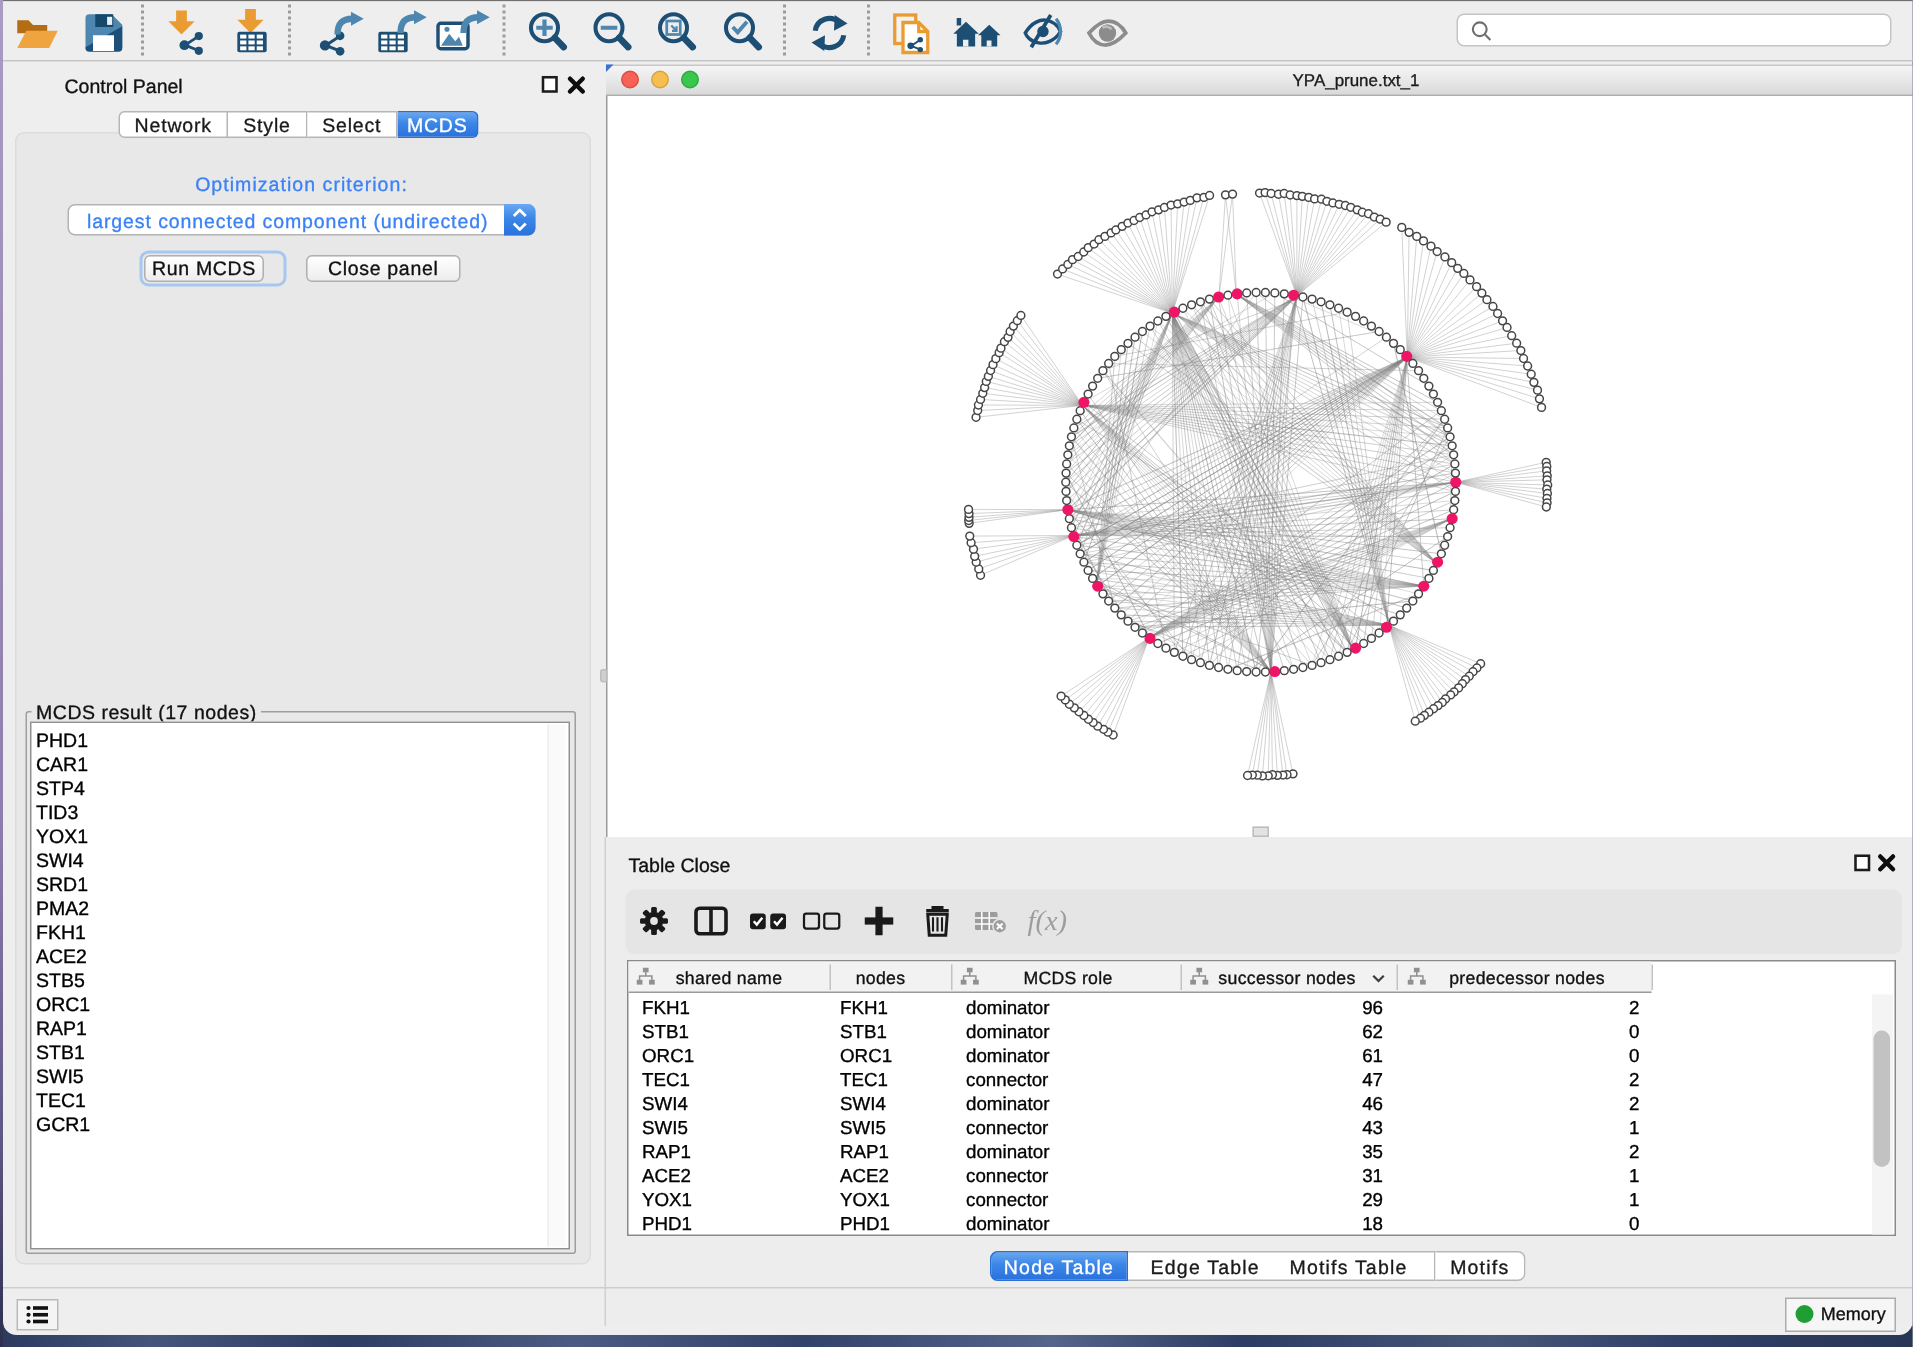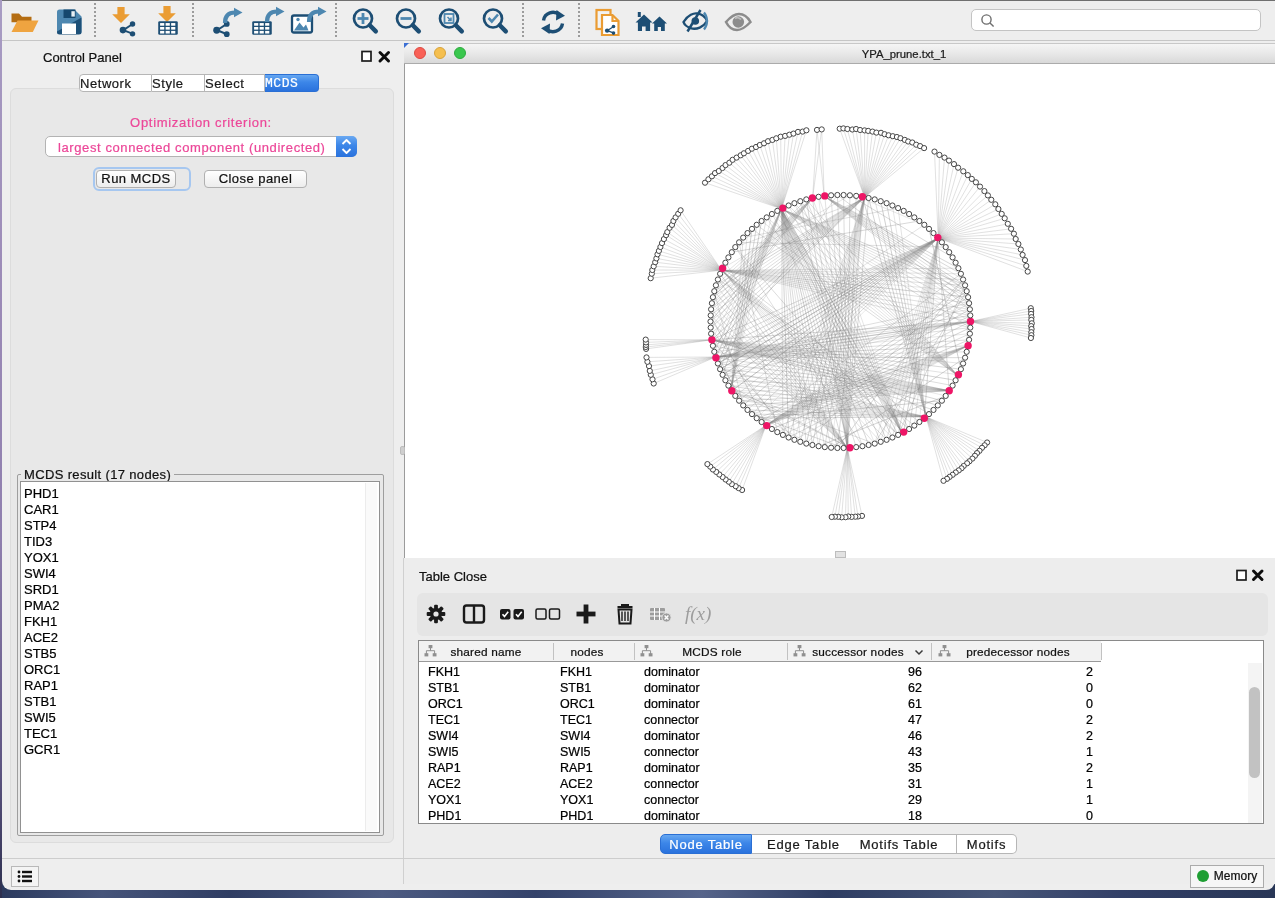--- a/index.html
+++ b/index.html
@@ -5,35 +5,35 @@
 * { margin:0; padding:0; box-sizing:border-box; }
 html,body { width:1275px; height:898px; overflow:hidden; }
 body { font-family:"Liberation Sans", sans-serif; background:#141f3d; position:relative; -webkit-text-stroke:0.22px; }
 #wall { position:absolute; left:0; top:884px; width:1275px; height:14px;
   background:linear-gradient(90deg,#2b3a5e 0%,#46547a 8%,#2f3d63 18%,#4d5b82 30%,#33426a 42%,#56648a 55%,#2d3c62 65%,#475678 78%,#323f67 88%,#283656 100%); }
 #lstrip { position:absolute; left:0; top:0; width:2px; height:898px;
   background:linear-gradient(180deg,#a89cc3 0%,#9d8cb8 30%,#8f7fae 60%,#5f5683 85%,#2c2f4e 100%); }
 #win { position:absolute; left:2px; top:0; width:1273px; height:890px; background:#eeeeee;
   border-top:1px solid #6f6f6f; border-bottom-left-radius:9px; border-bottom-right-radius:9px; overflow:hidden; }
 .abs { position:absolute; }
-.t13 { font-size:13px; color:#ec4899; }
+.t13 { font-size:13px; color:#3b82f6; }
 
 
 #toolbar { position:absolute; left:2px; top:1px; width:1273px; height:40px; background:#eeeeee; border-bottom:1px solid #c6c6c6; }
 .tsep { position:absolute; top:3px; height:34px; width:0; border-left:2px dotted #9b9b9b; }
 #search { position:absolute; left:971px; top:9px; width:290px; height:22px; background:#fff; border:1px solid #c4c4c4; border-radius:5px; }
 
 
 #cp-title { position:absolute; left:15px; top:50px; font-size:13px; color:#111;margin-left:28px; }
 #cp-panel { position:absolute; left:10px; top:88px; width:384px; height:755px; background:#e8e8e8; border:1px solid #dcdcdc; border-radius:6px; }
 .tabrow { position:absolute; top:74px; height:18px; display:flex; }
-.tab { height:18px; background:#fff; border:1px solid #b6b6b6; border-left:none; font-size:13px; letter-spacing:0.55px; color:#1a1a1a; line-height:17px; }
+.tab { height:18px; background:#fff; border:1px solid #b6b6b6; border-left:none; font-size:13px; letter-spacing:0.55px; color:#1a1a1a; text-align:center; line-height:17px; }
 .tab.first { border-left:1px solid #b6b6b6; border-radius:4px 0 0 4px; }
 .tab.last { border-radius:0 4px 4px 0; }
-.tab.sel { background:linear-gradient(180deg,#66a7f1 0%,#3c86e8 45%,#2a72dd 100%); color:#fff; border-color:#2a6fd4;font-family:Liberation Mono, monospace; }
+.tab.sel { background:linear-gradient(180deg,#66a7f1 0%,#3c86e8 45%,#2a72dd 100%); color:#fff; border-color:#2a6fd4; }
 #combo { position:absolute; left:45px; top:136px; width:312px; height:21px; background:#fff; border:1px solid #b3b3b3; border-radius:5px; }
 #combocap { position:absolute; right:-1px; top:-1px; width:21px; height:21px; border-radius:0 5px 5px 0;
   background:linear-gradient(180deg,#6aa9f2 0%,#3c86e8 45%,#2a72dd 100%); }
 .btn { position:absolute; height:18px; background:linear-gradient(180deg,#ffffff 0%,#f4f4f4 60%,#ededed 100%);
   border:1px solid #b0b0b0; border-radius:4px; font-size:13px; letter-spacing:0.45px; color:#111; text-align:center; line-height:16px; }
 #groupbox { position:absolute; left:17px; top:474px; width:367px; height:362px; border:1px solid #9e9e9e; border-radius:2px; }
 #grouptitle { position:absolute; left:21px; top:467px; background:#e8e8e8; padding:0 3px; font-size:13px; letter-spacing:0.35px; color:#111; }
 #mcdslist { position:absolute; left:20px; top:481px; width:360px; height:352px; background:#fff; border:1px solid #919191; }
 #mcdslist .items { position:absolute; left:3px; top:4px; font-size:13px; line-height:16px; color:#000; }
 #mcdsbar { position:absolute; right:2px; top:1px; width:12px; height:348px; background:#fafafa; border-left:1px solid #ececec; }

